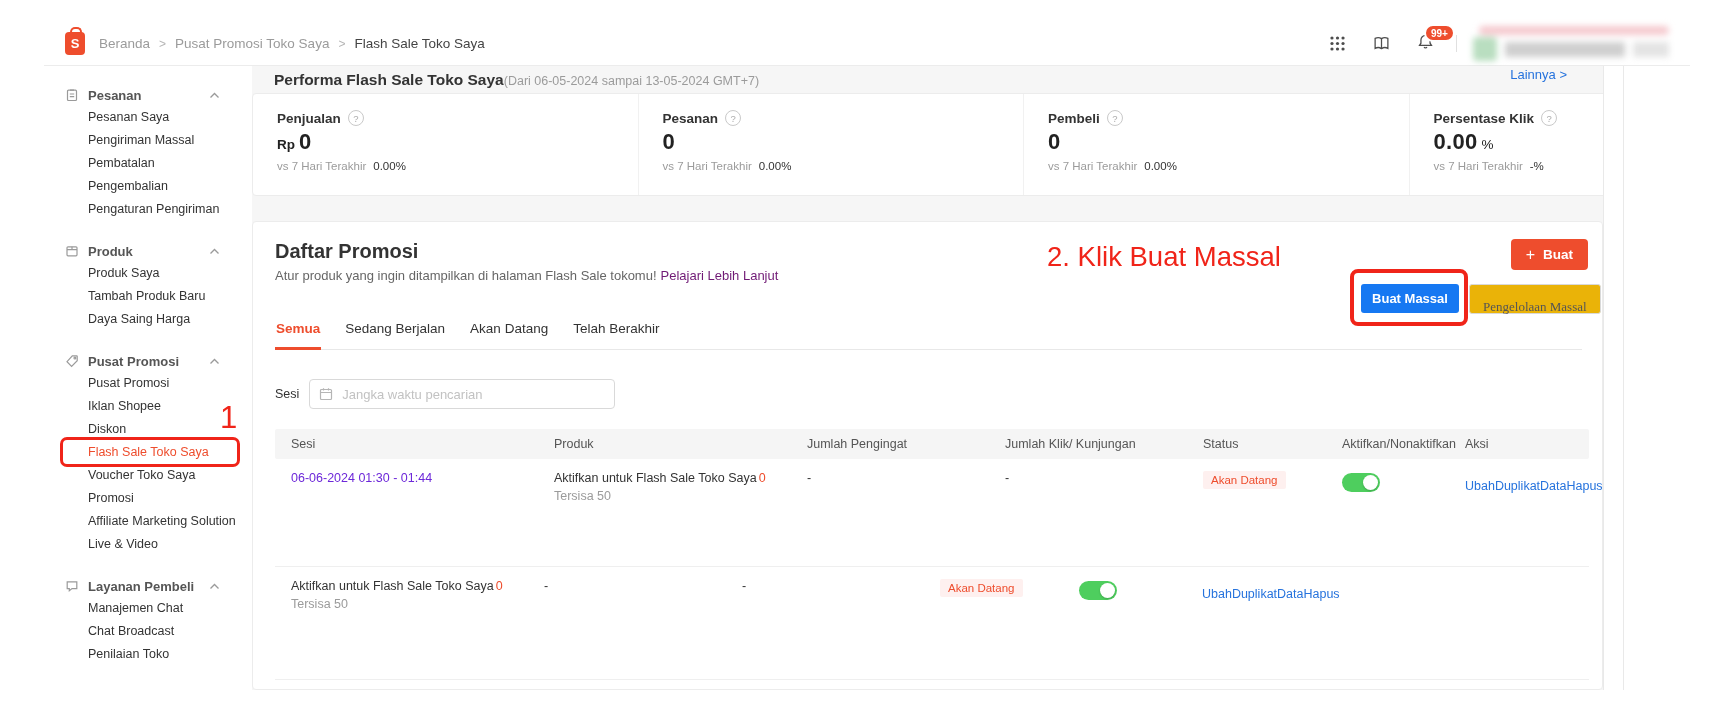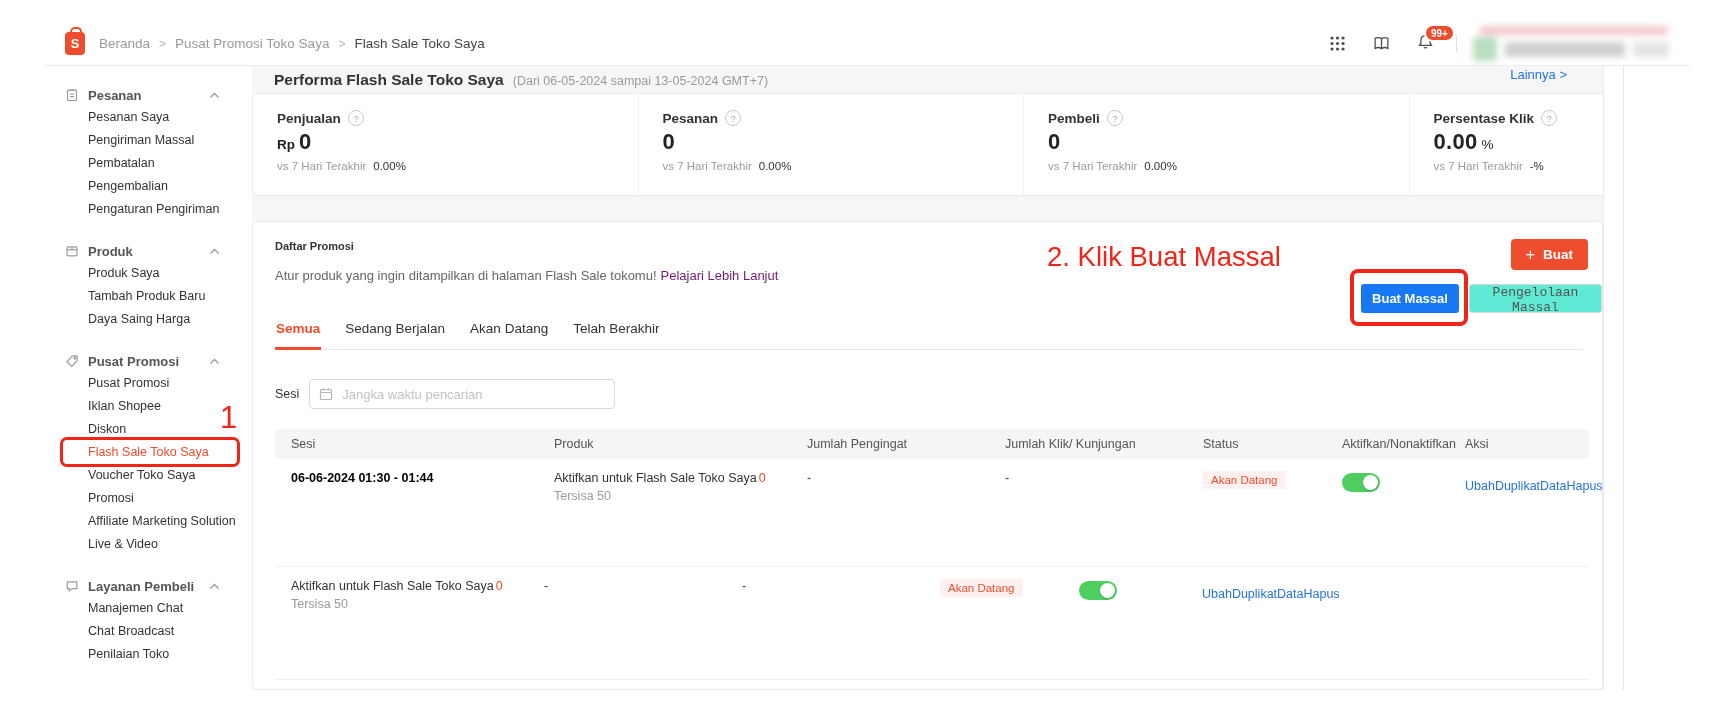--- a/index.html
+++ b/index.html
@@ -45,50 +45,50 @@
     box-sizing:border-box;pointer-events:none;}
   .ann-step1{position:absolute;left:176px;top:-39px;color:#f02419;font-size:31px;line-height:31px;font-weight:normal;}
 
   
   .main{position:absolute;left:252px;top:66px;width:1351px;height:624px;background:#f6f6f6;overflow:hidden;}
   .scroll-strip{position:absolute;left:1603px;top:66px;width:21px;height:624px;background:#fff;
     border-left:1px solid #e9e9e9;border-right:1px solid #e9e9e9;box-sizing:border-box;}
 
   .perf-head{position:absolute;left:22px;top:5px;display:flex;align-items:baseline;}
   .perf-title{font-size:15.5px;font-weight:bold;color:#333;}
-  .perf-range{font-size:12.5px;color:#9b9b9b;margin-left:9px;}
+  .perf-range{font-size:12.5px;color:#9b9b9b;}
   .more-link{position:absolute;right:36px;top:1px;color:#2673dd;font-size:13px;cursor:pointer;}
 
   .stats-card{position:absolute;left:0;top:27px;width:1543px;height:103px;background:#fff;
     border:1px solid #ececec;border-radius:4px;display:flex;box-sizing:border-box;}
   .stat{flex:1;padding:16px 0 0 24px;box-sizing:border-box;}
   .stat + .stat{border-left:1px solid #f1f1f1;}
   .stat-label{font-size:13.5px;font-weight:bold;color:#333;display:flex;align-items:center;}
   .help{width:14px;height:14px;border:1px solid #c9c9c9;border-radius:50%;color:#ababab;font-size:9.5px;
     display:inline-flex;align-items:center;justify-content:center;margin-left:7px;cursor:pointer;font-weight:normal;}
   .stat-value{margin-top:3px;color:#222;display:flex;align-items:baseline;}
   .stat-prefix{font-size:13.5px;font-weight:bold;margin-right:4px;}
   .stat-num{font-size:22px;font-weight:bold;letter-spacing:.3px;}
   .stat-suffix{font-size:13.5px;margin-left:4px;}
   .stat-compare{margin-top:5px;font-size:11.5px;color:#9b9b9b;}
   .stat-compare .cmp-val{color:#333;margin-left:7px;}
 
   .promo-card{position:absolute;left:0;top:155px;width:1351px;height:469px;background:#fff;
     border:1px solid #ececec;border-radius:4px;box-sizing:border-box;overflow:hidden;}
-  .promo-title{position:absolute;left:22px;top:18px;font-size:11px;font-weight:bold;color:#333;}
+  .promo-title{position:absolute;left:22px;top:18px;font-size:20px;font-weight:bold;color:#333;}
   .promo-sub{position:absolute;left:22px;top:46px;font-size:13px;color:#666;}
   .learn-link{color:#701a75;cursor:pointer;margin-left:4px;}
   .create-btn{position:absolute;right:14px;top:17px;height:31px;background:#ee4d2d;color:#fff;border:none;
     border-radius:4px;font-size:13.5px;font-weight:bold;padding:0 15px;display:flex;align-items:center;gap:8px;
     cursor:pointer;font-family:inherit;}
   .plus-icon{font-size:16px;font-weight:normal;line-height:16px;}
   .bulk-create{position:absolute;left:1108px;top:62px;width:98px;height:29px;background:#1678f2;color:#fff;
     border:none;border-radius:3px;font-size:13px;font-weight:bold;cursor:pointer;font-family:inherit;}
-  .bulk-manage{position:absolute;left:1216px;top:62px;height:29px;background:#5eead4;color:#555;
-    border:1px solid #d9d9d9;border-radius:3px;font-size:13px;padding:0 13px;cursor:pointer;font-family:Liberation Mono, monospace;}
+  .bulk-manage{position:absolute;left:1216px;top:62px;height:29px;background:#eab308;color:#555;
+    border:1px solid #d9d9d9;border-radius:3px;font-size:13px;padding:14px 13px;cursor:pointer;font-family:Liberation Serif, serif;}
   .ann-box-bulk{position:absolute;left:1097px;top:47px;width:118px;height:57px;border:4px solid #f02419;
     border-radius:8px;box-sizing:border-box;pointer-events:none;z-index:5;}
   .ann-step2{position:absolute;left:794px;top:19px;color:#f02419;font-size:27.5px;line-height:32px;white-space:nowrap;z-index:5;}
 
   .tabs{position:absolute;left:22px;top:96px;width:1307px;border-bottom:1px solid #e8e8e8;display:flex;}
   .tab{padding:3px 1px 11px;font-size:13.5px;color:#333;cursor:pointer;margin-right:23px;}
   .tab.active{color:#ee4d2d;font-weight:bold;border-bottom:3px solid #ee4d2d;margin-bottom:-1px;}
 
   .filter-row{position:absolute;left:22px;top:157px;display:flex;align-items:center;}
   .filter-label{font-size:12.5px;color:#333;margin-right:10px;}
@@ -97,21 +97,21 @@
   .date-input input{border:none;outline:none;flex:1;font-size:13px;color:#ec4899;font-family:inherit;background:transparent;}
   .date-input input::placeholder{color:#c2c2c2;}
 
   .table{position:absolute;left:22px;top:207px;width:1314px;font-size:12.5px;}
   .thead{display:flex;background:#f5f5f5;height:30px;align-items:center;border-radius:2px;color:#555;}
   .td{box-sizing:border-box;padding-left:16px;flex:0 0 auto;}
   .c1{width:263px;}.c2{width:253px;}.c3{width:198px;}.c4{width:198px;}.c5{width:139px;}.c6{width:123px;}.c7{width:140px;}
   .trow{display:flex;border-bottom:1px solid #efefef;min-height:107px;align-items:flex-start;}
   .trow .td{padding-top:12px;}
   .trow.r2{min-height:112px;}
-  .sesi-cell{font-weight:bold;color:#000000;}
+  .sesi-cell{font-weight:normal;color:#6d28d9;}
   .prod-line1{color:#333;}
   .prod-count{color:#ee4d2d;margin-left:2px;}
   .prod-line2{color:#9b9b9b;margin-top:4px;}
   .status-badge{display:inline-block;background:#fef0ef;color:#ee4d2d;font-size:11.5px;padding:3px 8px;border-radius:2px;}
   .toggle{width:38px;height:19px;background:#4ece5e;border-radius:10px;position:relative;cursor:pointer;margin-top:2px;}
   .toggle::after{content:"";position:absolute;right:2px;top:2px;width:15px;height:15px;background:#fff;border-radius:50%;
     box-shadow:0 1px 2px rgba(0,0,0,.2);}
   .actions{display:flex;flex-direction:row;padding-top:17px !important;}
   .action-link{color:#2673dd;cursor:pointer;line-height:20px;}
 </style>

